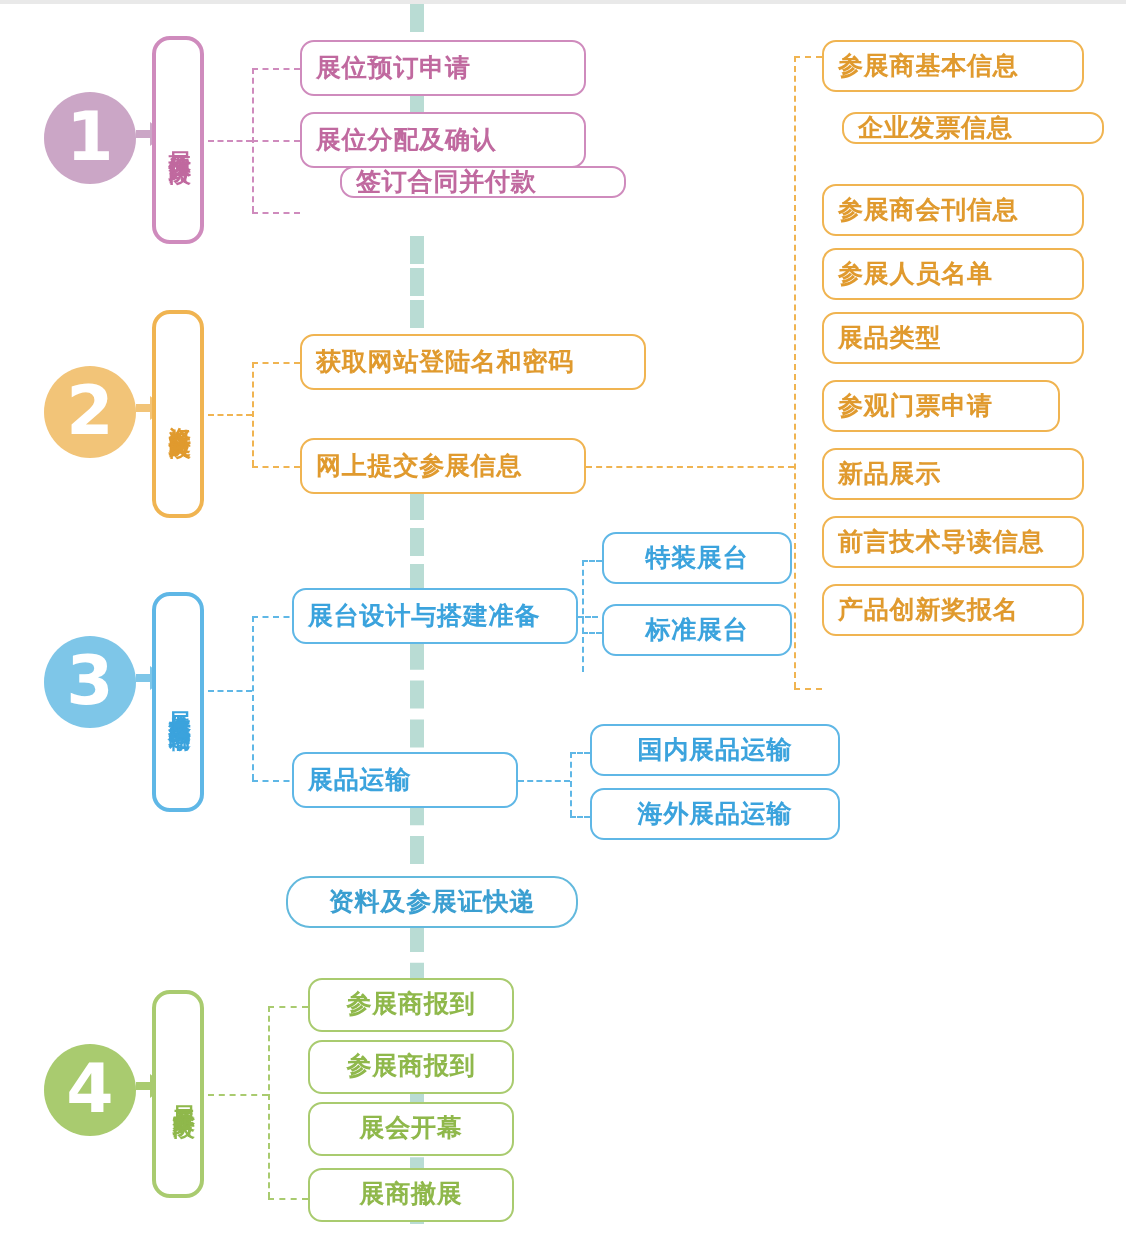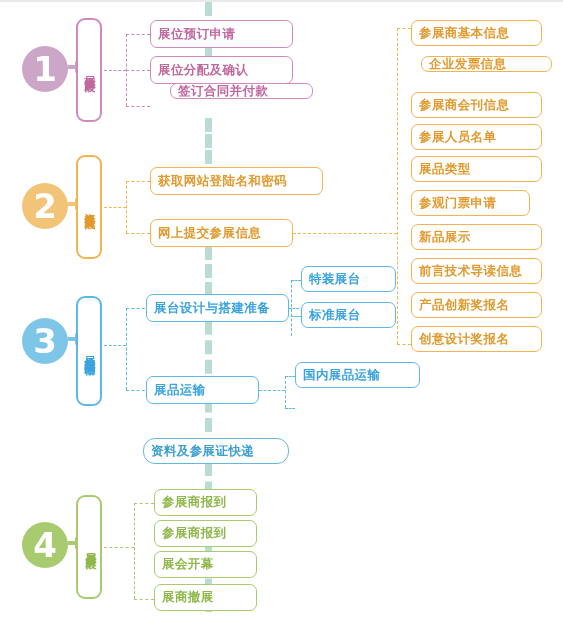--- a/index.html
+++ b/index.html
@@ -55,21 +55,21 @@
     border-radius:7px;
     background:#ffffff;
     box-sizing:border-box;
     display:flex;align-items:center;
     padding:0 7px;
     font-size:12.5px;
     font-weight:bold;
     white-space:nowrap;
     letter-spacing:.4px;
   }
-  .box.center{padding:0 7px;}
+  .box.center{justify-content:center;padding:0 7px;}
 
   
   .hline{position:absolute;height:0;border-top-width:1.4px;border-top-style:dashed;}
   .vline{position:absolute;width:0;border-left-width:1.4px;border-left-style:dashed;}
 
   
   .spine{position:absolute;width:7px;border-left:7px dashed #b9dcd4;left:205px;}
 
   
   .c-pink{border-color:#cf8bbd;color:#c0699f;}
@@ -169,23 +169,20 @@
     </div>
   <div class="box c-orange" style="left:411px;top:224px;width:131px;height:26px;">
     <span>新品展示</span>
     </div>
   <div class="box c-orange" style="left:411px;top:258px;width:131px;height:26px;">
     <span>前言技术导读信息</span>
     </div>
   <div class="box c-orange" style="left:411px;top:292px;width:131px;height:26px;">
     <span>产品创新奖报名</span>
     </div>
-  <div class="box c-orange" style="left:411px;top:326px;width:131px;height:26px;">
-    <span>创意设计奖报名</span>
-    </div>
 
   <div class="stage-circle c-blue-bg" style="left:22px;top:318px;">
     <span>3</span>
   </div>
   <div class="stage-arrow-tail c-blue-bg" style="left:68px;top:337px;"></div>
   <div class="stage-arrow" style="left:75px;top:333px;border-left:8px solid #7ec6e8;"></div>
 
   <div class="vbox c-blue" style="left:76px;top:296px;width:26px;height:110px;">
     <span>展位搭建与展品运输</span>
   </div>
@@ -215,20 +212,23 @@
   </div>
 
   <div class="hline" style="left:259px;top:390px;width:26px;border-top-color:#5fb7e6;"></div>
   <div class="vline" style="left:285px;top:376px;height:32px;border-left-color:#5fb7e6;"></div>
   <div class="hline" style="left:285px;top:376px;width:10px;border-top-color:#5fb7e6;"></div>
   <div class="hline" style="left:285px;top:408px;width:10px;border-top-color:#5fb7e6;"></div>
 
   <div class="box c-blue center" style="left:295px;top:362px;width:125px;height:26px;">
     <span>国内展品运输</span>
   </div>
+  <div class="box c-blue center" style="left:295px;top:394px;width:125px;height:26px;">
+    <span>海外展品运输</span>
+  </div>
 
   <div class="box c-teal center" style="left:143px;top:438px;width:146px;height:26px;">
     <span>资料及参展证快递</span>
   </div>
 
   <div class="stage-circle c-green-bg" style="left:22px;top:522px;">
     <span>4</span>
   </div>
   <div class="stage-arrow-tail c-green-bg" style="left:68px;top:541px;"></div>
   <div class="stage-arrow" style="left:75px;top:537px;border-left:8px solid #a9cb6f;"></div>

